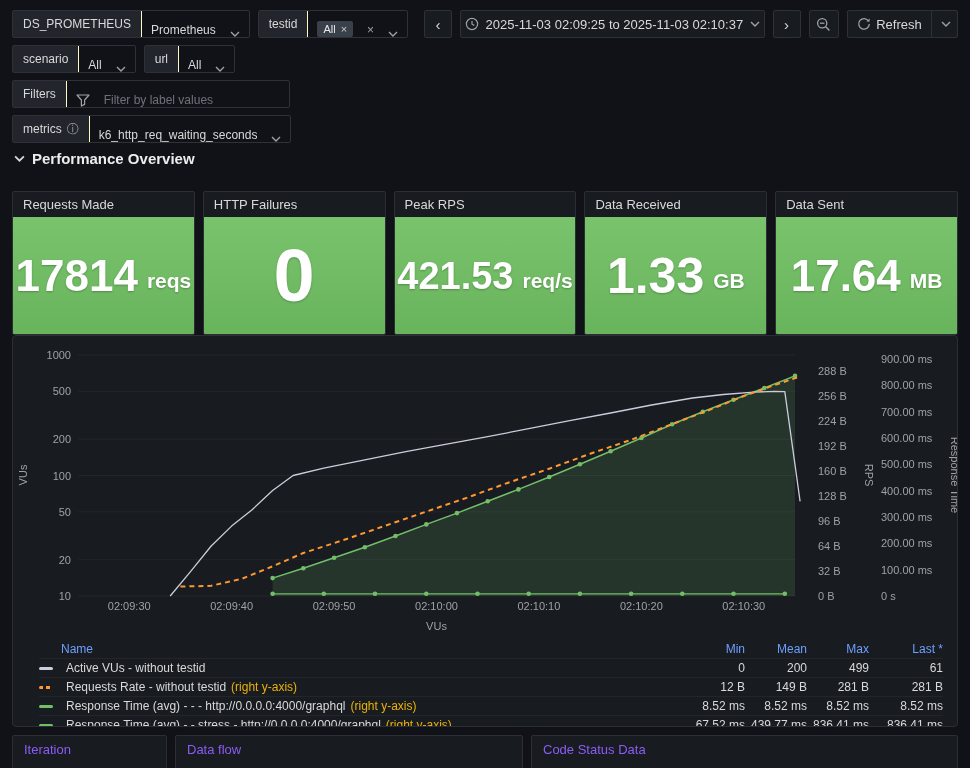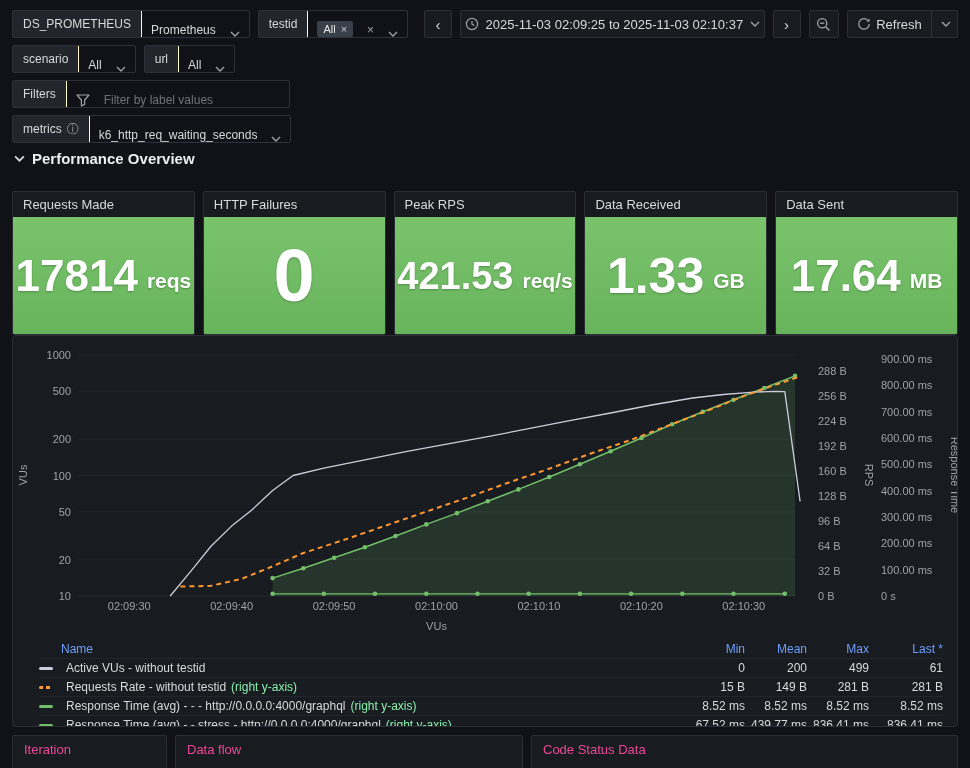--- a/index.html
+++ b/index.html
@@ -33,28 +33,28 @@
   .stat-unit{font-size:21px;font-weight:600;padding-top:10px;text-shadow:0 1px 2px rgba(0,0,0,.25)}
   .chart-panel{background:#181b1f;border:1px solid #2b2e34;border-radius:4px;height:392px;margin-bottom:8px;overflow:hidden;padding-top:6px}
   .tick{font-size:11px;fill:#9fa1a8}
   .axis-title{font-size:11px;fill:#9fa1a8}
   .legend{padding:2px 14px 0 26px}
   .legend-hdr,.legend-row{display:flex;align-items:center;height:19px;font-size:12px}
   .legend-hdr{color:#6e9fff}
   .legend-row{border-top:1px solid rgba(204,204,220,.06)}
   .legend-name{flex:1;display:flex;align-items:center;gap:5px;color:#d8d9da;cursor:pointer;overflow:hidden;white-space:nowrap}
   .legend-swatch{width:14px;height:3px;border-radius:2px;margin-right:8px;flex:none}
-  .nm-suffix{color:#86efac}
+  .nm-suffix{color:#eab308}
   .legend-val{width:62px;text-align:right;color:#d8d9da}
   .legend-val.last{width:74px}
   .legend-hdr .legend-val{color:#6e9fff}
   .legend-hdr .name-col{flex:1;padding-left:22px}
   .bottom-row{display:flex;gap:8px;height:80px}
   .mini-panel{background:#181b1f;border:1px solid #2b2e34;border-radius:2px;overflow:hidden}
-  .mini-panel .ptitle{padding:6px 11px;font-size:13px;color:#ec4899}
+  .mini-panel .ptitle{padding:6px 11px;font-size:13px;color:#8b5cf6}
   .mini-panel:nth-child(1){width:155px}
   .mini-panel:nth-child(2){width:348px}
   .mini-panel:nth-child(3){flex:1}
   .mini-bar{height:16px;margin:7px 10px 0;border-radius:1px}
 </style>
 </head>
 <body>
 
 <div class="wrap">
 
@@ -347,21 +347,21 @@
     <span class="legend-val">499</span>
     <span class="legend-val last">61</span>
   </div>
 
   <div class="legend-row">
     <span class="legend-name">
       <span class="legend-swatch" style="background: repeating-linear-gradient(90deg, rgb(255, 152, 48) 0px, rgb(255, 152, 48) 4px, transparent 4px, transparent 7px);"></span>
       <span class="nm">Requests Rate - without testid</span>
       <span class="nm-suffix">(right y-axis)</span>
     </span>
-    <span class="legend-val">15 B</span>
+    <span class="legend-val">12 B</span>
     <span class="legend-val">149 B</span>
     <span class="legend-val">281 B</span>
     <span class="legend-val last">281 B</span>
   </div>
 
   <div class="legend-row">
     <span class="legend-name">
       <span class="legend-swatch" style="background: rgb(115, 191, 105);"></span>
       <span class="nm">Response Time (avg) - - - http://0.0.0.0:4000/graphql</span>
       <span class="nm-suffix">(right y-axis)</span>

